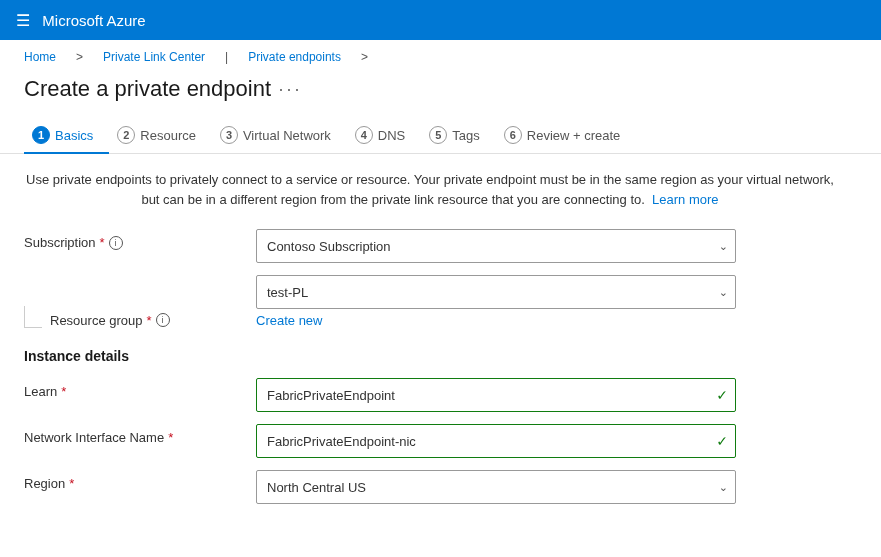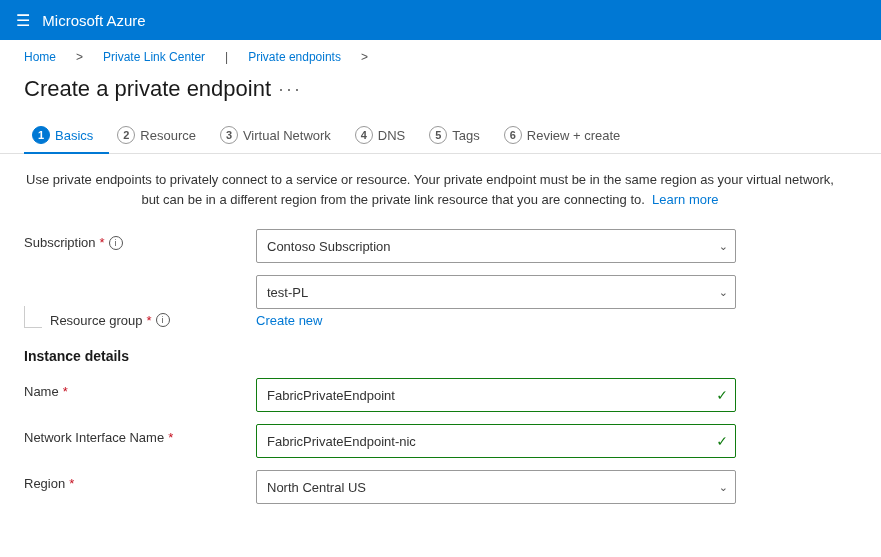--- a/index.html
+++ b/index.html
@@ -287,21 +287,21 @@
         <a class="create-new-link">Create new</a>
       </div>
     </div>
   </div>
 
   <div class="form-section">
     <div class="section-heading">Instance details</div>
 
     <div class="form-row">
       <div class="form-label-col">
-        <span>Name</span>
+        <span>Learn</span>
         <span class="required-star">*</span>
       </div>
       <div class="form-control-col">
         <div class="dropdown-wrapper valid">
           <select>
             <option>FabricPrivateEndpoint</option>
           </select>
           <span class="dropdown-check">✓</span>
         </div>
       </div>

